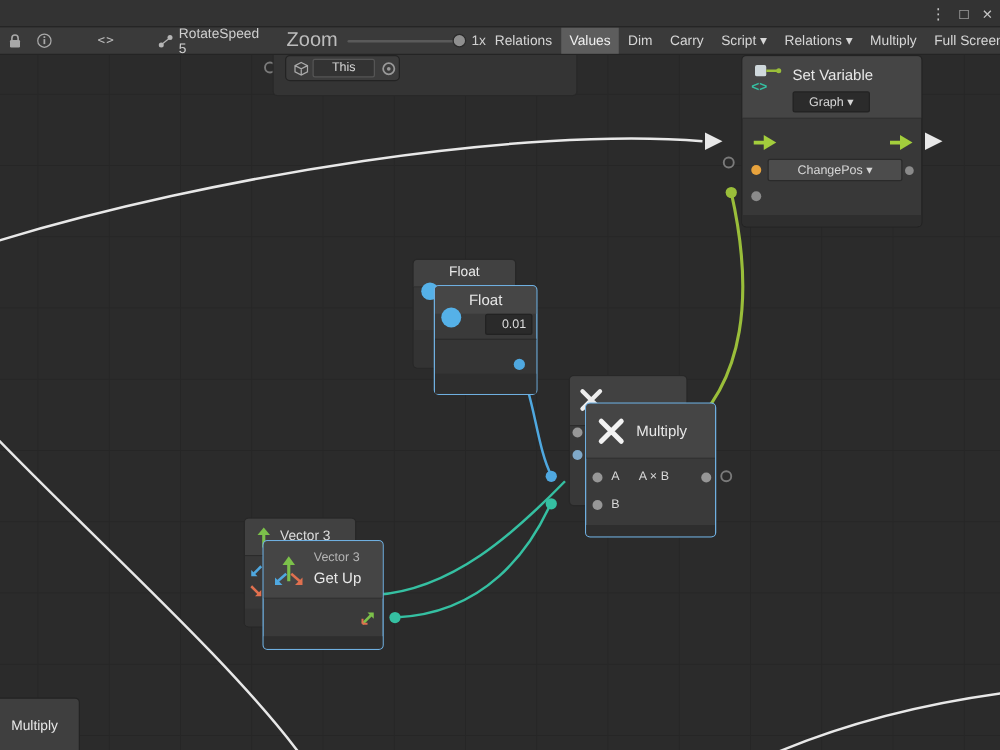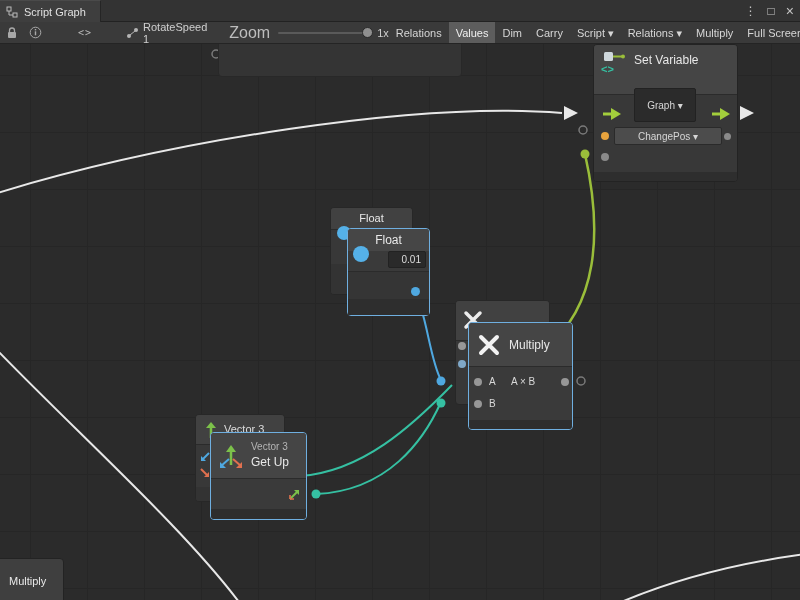--- a/index.html
+++ b/index.html
@@ -50,28 +50,20 @@
   .port{position:absolute;border-radius:50%}
   .abs{position:absolute}
   .valuebox{position:absolute;background:#2a2a2a;border:1px solid #222;border-radius:2px;
     color:#ddd;font-size:10px;text-align:right;padding:2px 4px}
   .backdrop{position:absolute;background:#343434;border:1px solid #282828;border-radius:4px;z-index:2}
 </style>
 </head>
 <body>
 
 <div class="titlebar">
-  <div class="tab">
-    <svg width="12" height="12">
-      <rect x="1" y="1" width="4" height="4" fill="none" stroke="#bbb"></rect>
-      <rect x="7" y="7" width="4" height="4" fill="none" stroke="#bbb"></rect>
-      <path d="M3 5 V9 H7" stroke="#bbb" fill="none"></path>
-    </svg>
-    <span>Script Graph</span>
-  </div>
   <div class="win-controls">
     <span>⋮</span>
     <span>□</span>
     <span style="font-size:14px">×</span>
   </div>
 </div>
 
 <div class="toolbar">
   <span class="tico" style="margin-left:6px">
     <svg width="12" height="13">
@@ -87,21 +79,21 @@
       </svg>
   </span>
   <span class="code-glyph" style="margin-left:36px">&lt;&gt;</span>
   <span class="tico" style="margin-left:34px">
     <svg width="13" height="12">
         <circle cx="3" cy="9" r="2" fill="#b5b5b5"></circle>
       <circle cx="10" cy="3" r="2" fill="#b5b5b5"></circle>
       <path d="M4 8 L9 4" stroke="#b5b5b5"></path>
       </svg>
   </span>
-  <span style="margin-left:4px;color:#cfcfcf">RotateSpeed 1</span>
+  <span style="margin-left:4px;color:#cfcfcf">RotateSpeed 5</span>
   <span style="margin-left:22px;color:#bdbdbd;font-size:16px">Zoom</span>
   <span class="zoom-track" style="margin-left:8px">
     <span class="zoom-handle"></span>
   </span>
   <span style="margin-left:8px;color:#cfcfcf">1x</span>
 
   <span class="tbtn" style="">Relations</span>
   <span class="tbtn active">Values</span>
   <span class="tbtn">Dim</span>
   <span class="tbtn">Carry</span>
@@ -129,33 +121,47 @@
     <circle cx="441" cy="359" r="4.5" fill="#35c0a2"></circle>
     <circle cx="585" cy="110" r="4.5" fill="#9abe3a"></circle>
     <circle cx="316" cy="450" r="4.5" fill="#35c0a2"></circle>
     <circle cx="216" cy="10" r="4" fill="none" stroke="#7a7a7a" stroke-width="1.5"></circle>
     <circle cx="583" cy="86" r="4" fill="none" stroke="#7a7a7a" stroke-width="1.5"></circle>
     <circle cx="581" cy="337" r="4" fill="none" stroke="#7a7a7a" stroke-width="1.5"></circle>
   </svg>
 
   <div class="backdrop" style="left:218px;top:-14px;width:244px;height:47px"></div>
 
+  <div class="node" style="left:228px;top:0;width:92px;height:21px;background:#3c3c3c;z-index:3">
+    <span class="tico abs" style="left:6px;top:4px">
+      <svg width="12" height="12">
+          <path d="M6 1 L11 3.5 L11 8.5 L6 11 L1 8.5 L1 3.5 Z M1 3.5 L6 6 L11 3.5 M6 6 V11" stroke="#aaa" fill="none"></path>
+        </svg>
+    </span>
+    <span class="chip" style="position:absolute;left:21px;top:2px;width:50px;height:15px;background:#333;border:1px solid #555">This</span>
+    <span class="tico abs" style="left:76px;top:4px">
+      <svg width="12" height="12">
+          <circle cx="6" cy="6" r="4.5" fill="none" stroke="#999" stroke-width="1.4"></circle>
+        <circle cx="6" cy="6" r="1.5" fill="#999"></circle>
+        </svg>
+    </span>
+  </div>
 
   <div class="node" style="left:593px;top:0;width:145px;height:138px;background:#383838">
     <div class="nhead" style="height:50px">
       <span class="tico abs" style="left:6px;top:5px">
         <svg width="26" height="26">
           <rect x="4" y="2" width="9" height="9" rx="1.5" fill="#cfd8dc"></rect>
           <path d="M13 6.5 H22" stroke="#9abe3a" stroke-width="2"></path>
           <circle cx="23" cy="6.5" r="2" fill="#9abe3a"></circle>
           <text x="1" y="23" fill="#35c0a2" font-size="11" font-weight="bold">&lt;&gt;</text>
         </svg>
       </span>
       <div class="ntitle abs" style="left:40px;top:8px">Set Variable</div>
-      <span class="chip dark" style="position:absolute;left:40px;top:43px;width:62px;height:34px">Graph ▾</span>
+      <span class="chip dark" style="position:absolute;left:40px;top:28px;width:62px;height:17px">Graph ▾</span>
     </div>
     <span class="tico abs" style="left:8px;top:62px">
       <svg width="20" height="14">
           <path d="M1 7 H10" stroke="#a3ce3c" stroke-width="3"></path>
         <polygon points="9,1 19,7 9,13" fill="#a3ce3c"></polygon>
         </svg>
     </span>
     <span class="tico abs" style="left:117px;top:62px">
       <svg width="20" height="14">
           <path d="M1 7 H10" stroke="#a3ce3c" stroke-width="3"></path>

